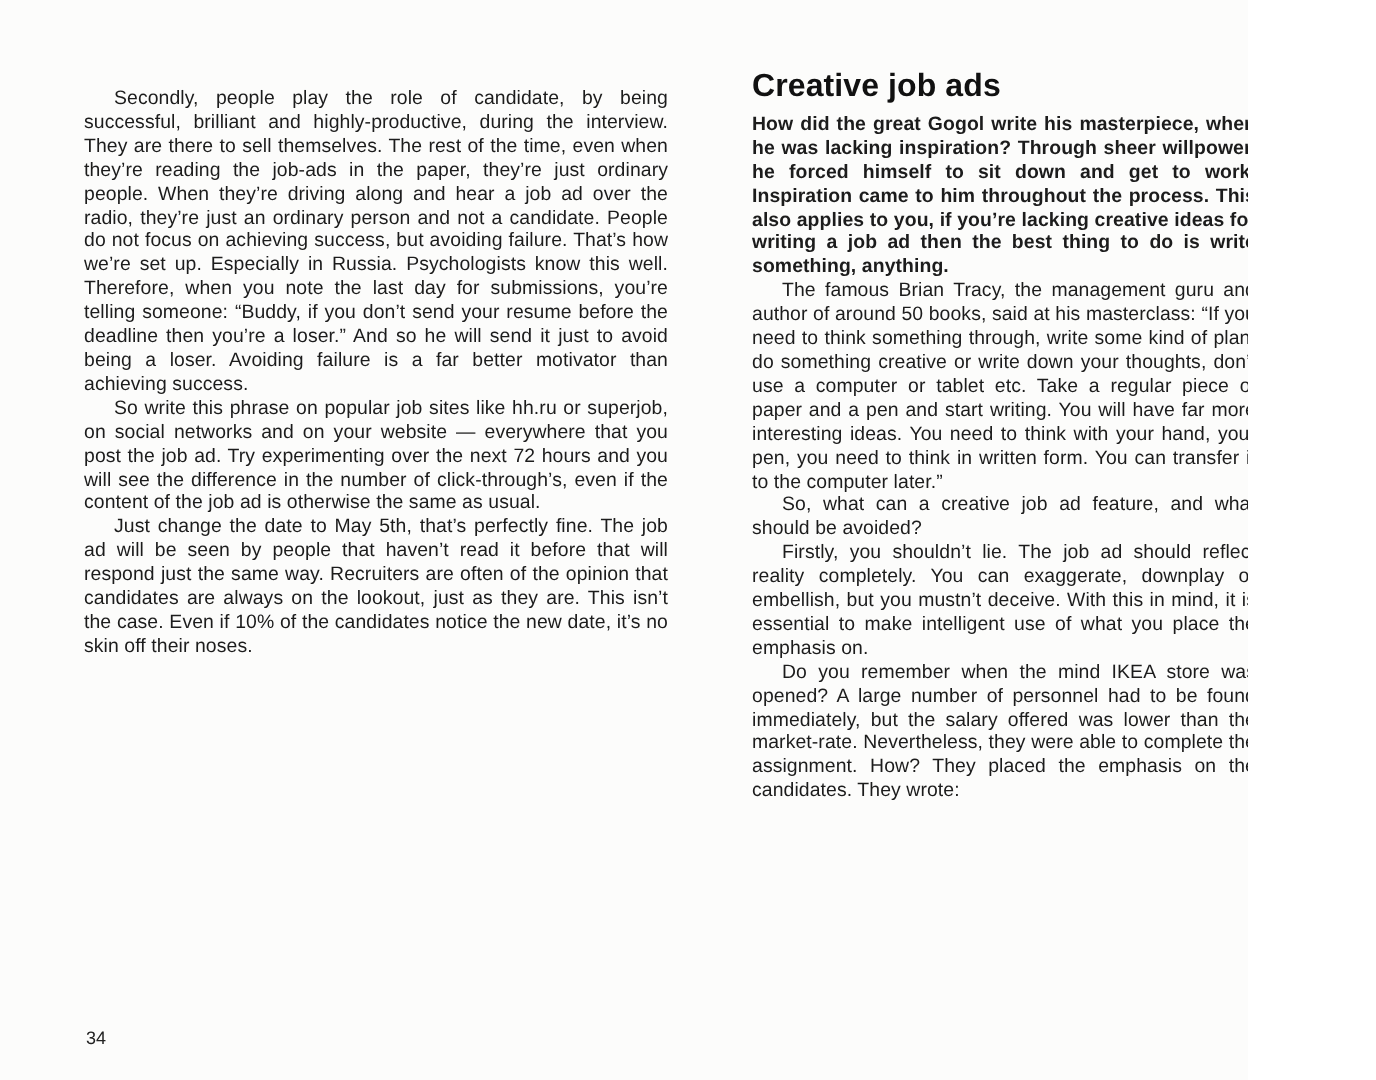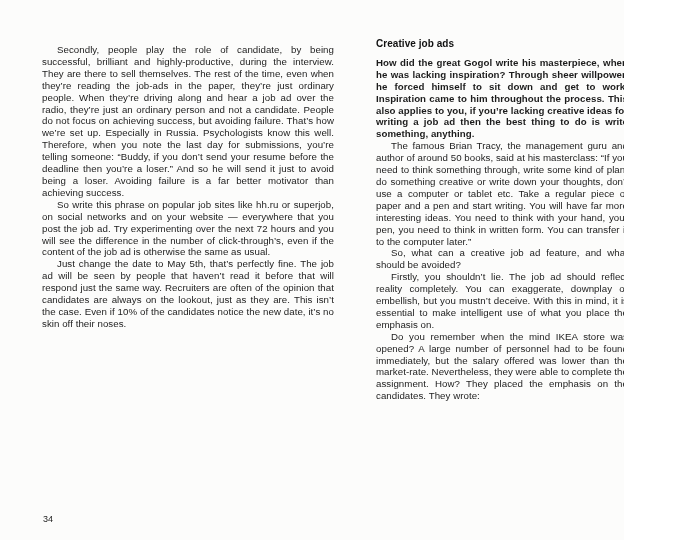--- a/index.html
+++ b/index.html
@@ -28,21 +28,21 @@
     left: 376px;
     top: 38px;
     width: 252px;
   }
   .page-text p {
     margin: 0;
     text-indent: 15px;
   }
   .page-text p.no-indent { text-indent: 0; font-weight: bold; }
   .section-heading {
-    font-size: 10px;
+    font-size: 16px;
     font-weight: 700;
     margin: 0 0 7px 0;
     text-align: left;
     color: #111;
   }
   .page-number {
     position: absolute;
     bottom: 16px;
     font-size: 9px;
     color: #222;

